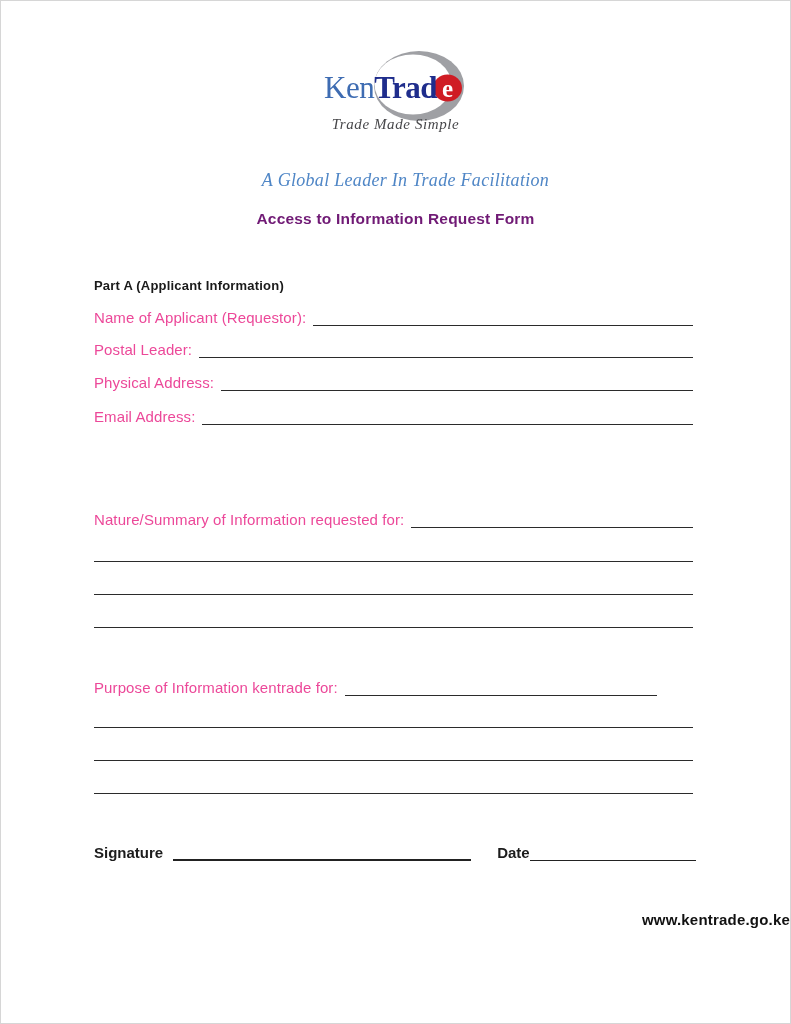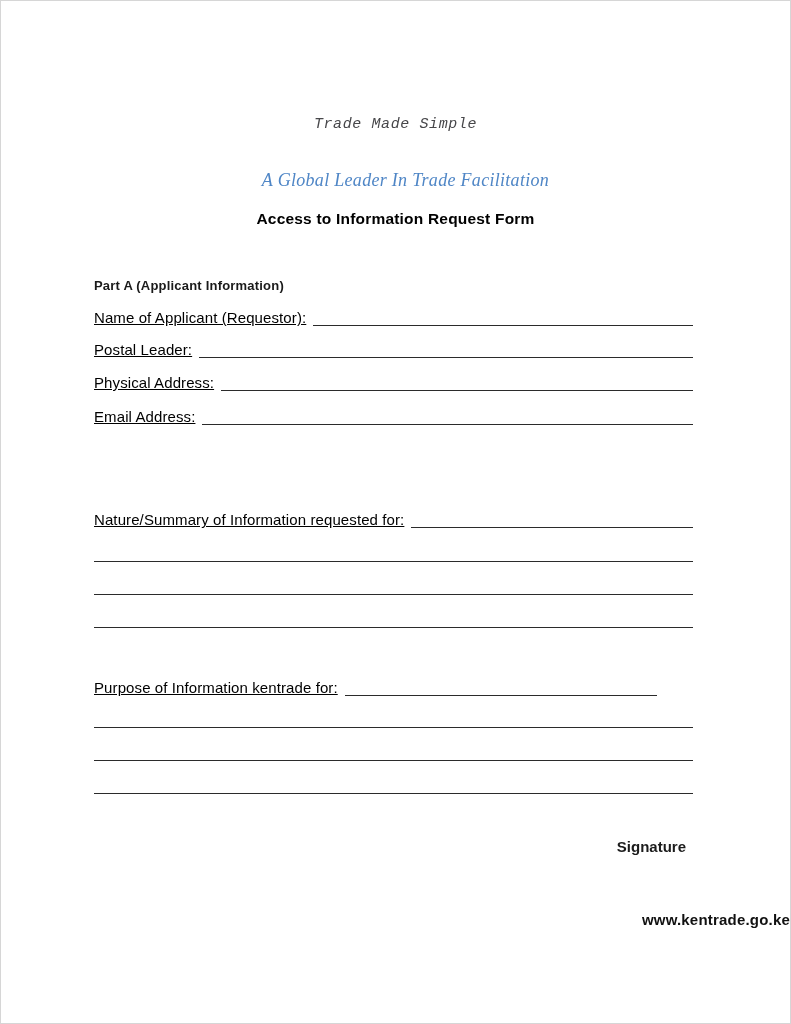--- a/index.html
+++ b/index.html
@@ -24,21 +24,21 @@
     width: 200px;
     height: 92px;
   }
   .logo-wrap svg text { font-family: "Liberation Serif", serif; }
 
   .tagline {
     position: absolute;
     top: 115px;
     left: 0; right: 0;
     text-align: center;
-    font-family: Liberation Mono, monospace;
+    font-family: Liberation Serif, serif;
     font-style: italic;
     font-size: 15px;
     color: #47474a;
     letter-spacing: 0.6px;
   }
 
   .slogan {
     position: absolute;
     top: 169px;
     left: 0; right: 0;
@@ -51,21 +51,21 @@
     padding-left: 20px;
   }
 
   .form-title {
     position: absolute;
     top: 209px;
     left: 0; right: 0;
     text-align: center;
     font-size: 15.5px;
     font-weight: bold;
-    color: #000000;
+    color: #701a75;
     letter-spacing: 0.2px;
   }
 
   .section-heading {
     position: absolute;
     left: 93px;
     font-size: 13px;
     font-weight: bold;
     color: #1a1a1a;
     letter-spacing: 0.2px;
@@ -78,22 +78,21 @@
     height: 21px;
     display: flex;
     align-items: flex-end;
     font-size: 15px;
     letter-spacing: 0.1px;
   }
   .row .label {
     white-space: nowrap;
     padding-right: 7px;
     line-height: 1.05;
-    color: #000000;
-    text-decoration: underline;
+    color: #ec4899;
   }
   .row .blank {
     flex: 1 1 auto;
     border-bottom: 1.6px solid #2b2b2b;
     height: 1px;
   }
   .row.purpose { right: 133px; }
 
   .hr {
     position: absolute;
@@ -104,21 +103,20 @@
   }
 
   .sig-row {
     position: absolute;
     left: 93px;
     right: 94px;
     height: 22px;
     display: flex;
     align-items: flex-end;
     font-size: 15px;
-    flex-direction: column;
   }
   .sig-row .sig-label {
     white-space: nowrap;
     font-weight: bold;
     padding-right: 10px;
     line-height: 1.05;
   }
   .sig-row .sig-blank {
     flex: 0 0 298px;
     border-bottom: 2.6px solid #222222;
@@ -145,20 +143,29 @@
     font-weight: bold;
     color: #111111;
     letter-spacing: 0.2px;
   }
 </style>
 </head>
 <body>
 
 <div class="page">
 
+  <div class="logo-wrap">
+    <svg viewBox="0 0 200 92" width="200" height="92">
+      <ellipse cx="123" cy="49" rx="45" ry="35" fill="#9fa0a4"></ellipse>
+      <ellipse cx="117" cy="47.5" rx="38.5" ry="30" fill="#ffffff"></ellipse>
+      <ellipse cx="151.5" cy="51" rx="14.5" ry="13.5" fill="#cf1c24"></ellipse>
+      <text x="28" y="61" font-size="31" letter-spacing="-0.5"><tspan fill="#3e6cb2">Ken</tspan><tspan fill="#1f2d8c" font-weight="bold">Trad</tspan></text>
+      <text x="151.5" y="60" font-size="25" font-weight="bold" text-anchor="middle" fill="#ffffff">e</text>
+    </svg>
+  </div>
   <div class="tagline">Trade Made Simple</div>
 
   <div class="slogan">A Global Leader In Trade Facilitation</div>
   <div class="form-title">Access to Information Request Form</div>
 
   <div class="section-heading" style="top:277px">Part A (Applicant Information)</div>
 
   <div class="row" style="top:304px">
     <span class="label">Name of Applicant (Requestor):</span>
     <span class="blank"></span>

